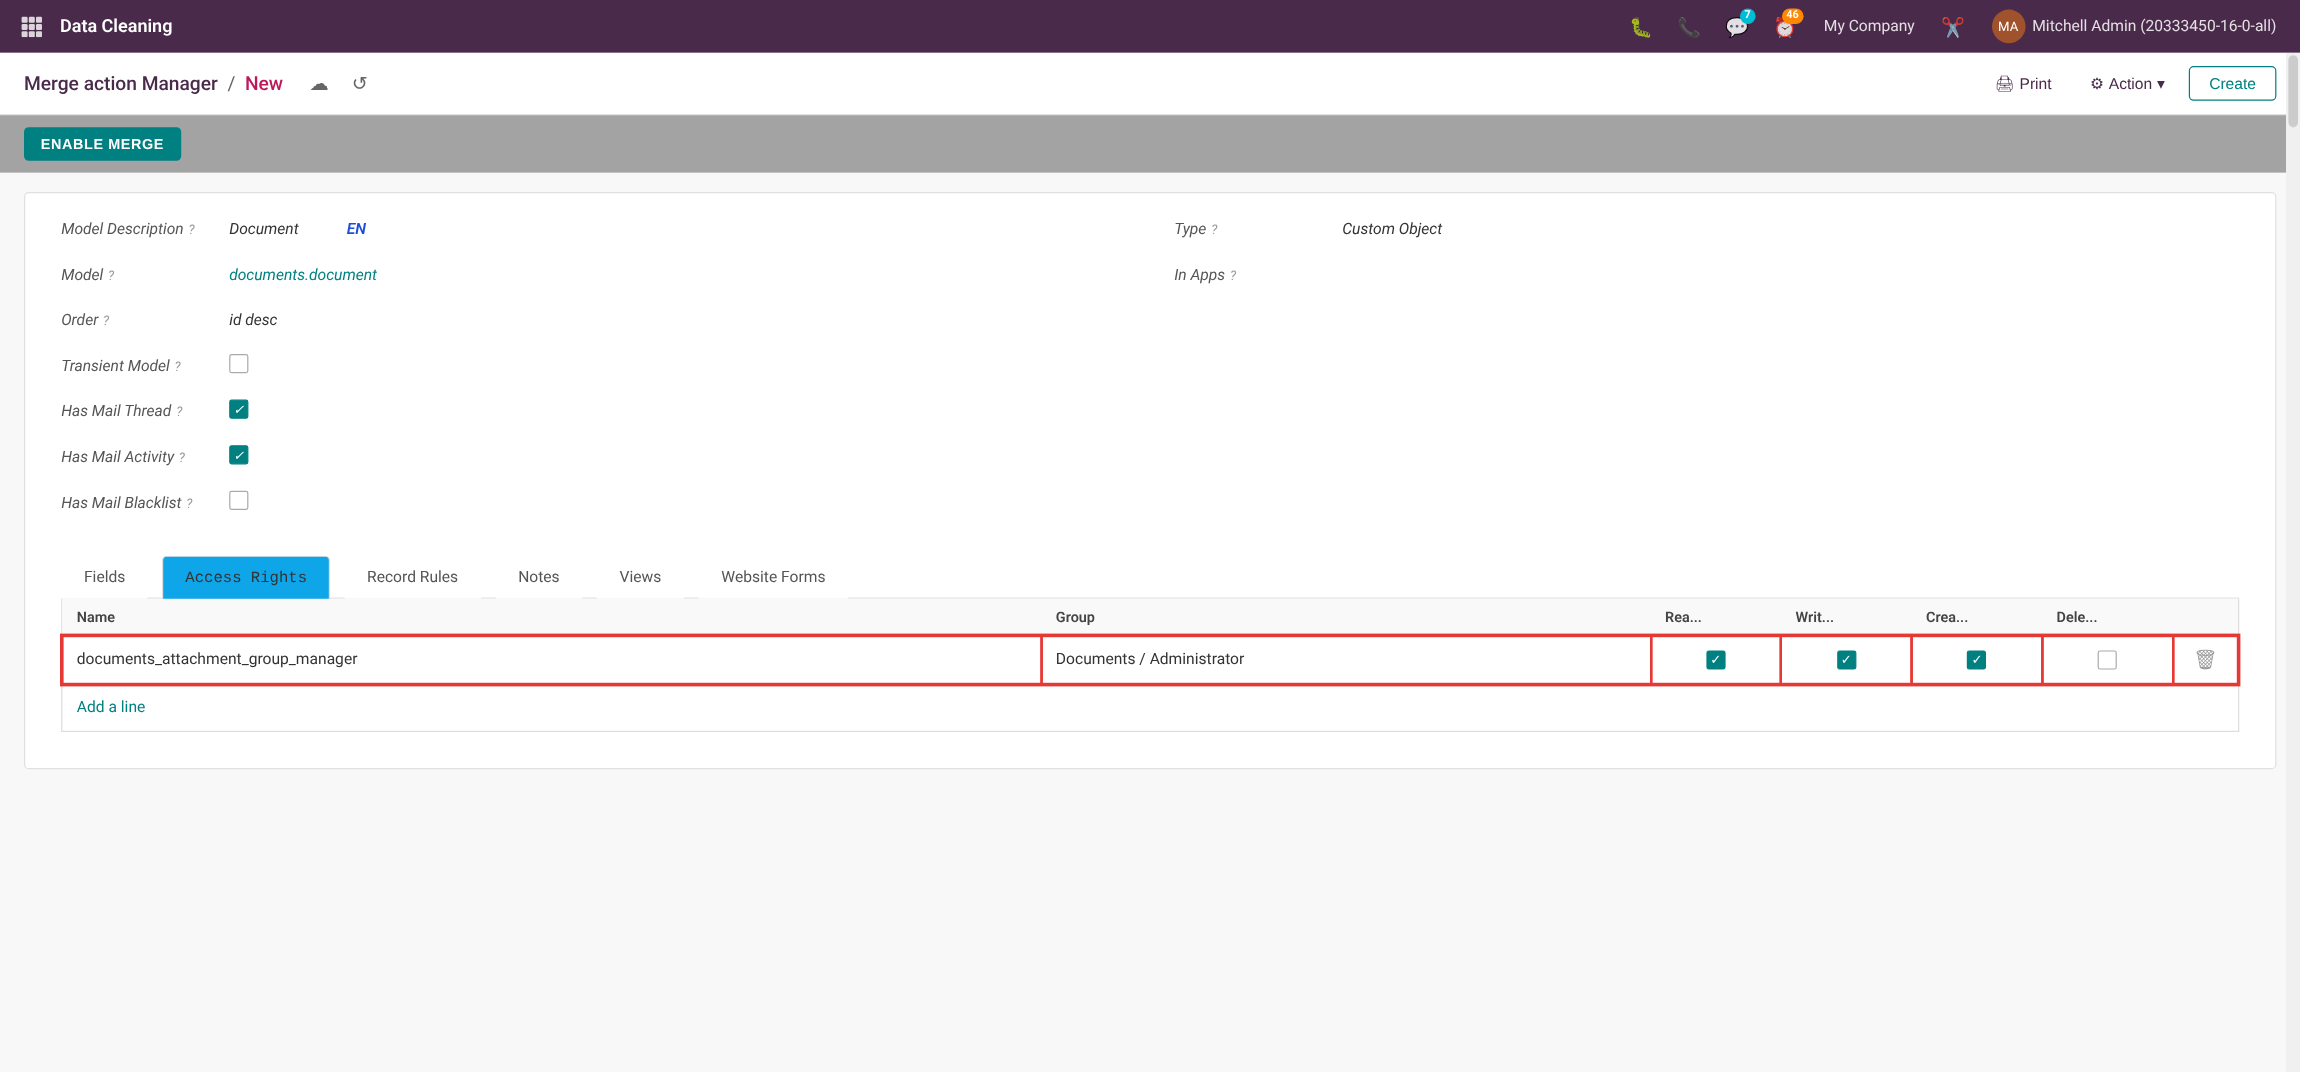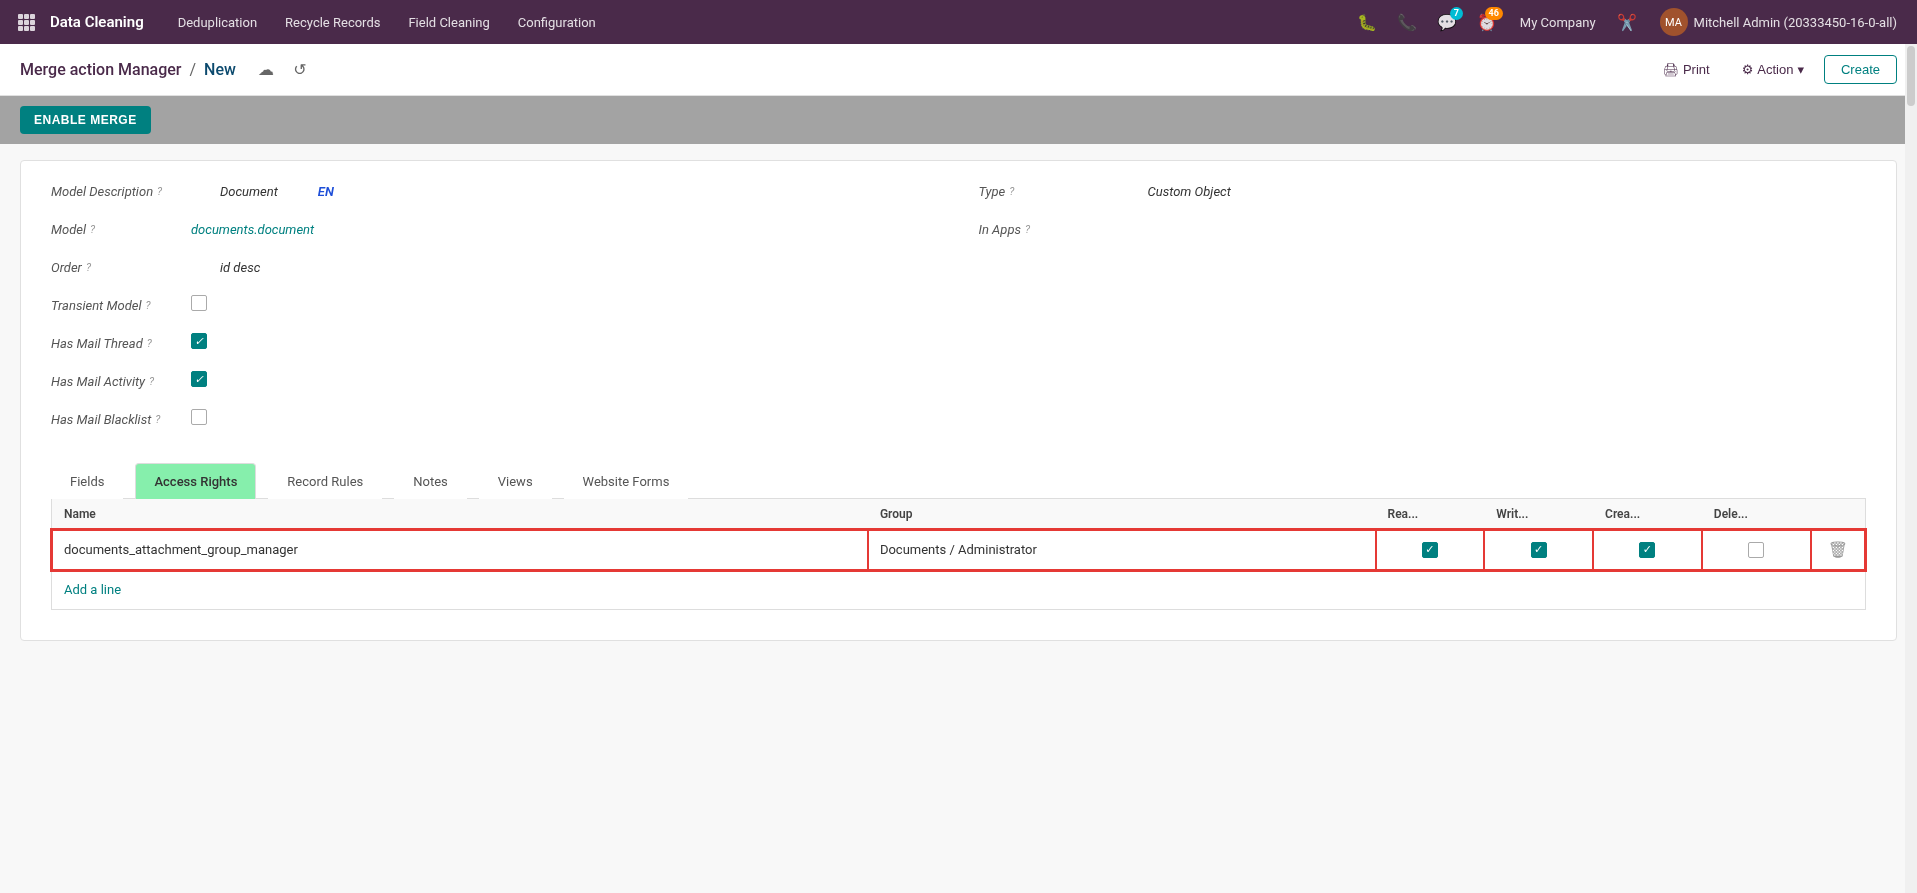--- a/index.html
+++ b/index.html
@@ -121,21 +121,21 @@
       font-size: 16px;
       color: #4a2a4a;
       font-weight: 500;
     }
     .breadcrumb-sep {
       color: #666;
       font-size: 16px;
     }
     .breadcrumb-current {
       font-size: 16px;
-      color: #0c4a6e;
+      color: #be185d;
       font-weight: 500;
     }
     .action-bar-icons {
       display: flex;
       align-items: center;
       gap: 6px;
       margin-left: 8px;
     }
     .action-bar-icon {
       color: #666;
@@ -248,21 +248,20 @@
     }
     .field-help {
       color: #999;
       font-size: 11px;
       cursor: help;
     }
     .field-value {
       color: #333;
       font-size: 13px;
       padding-top: 3px;
-      margin-left: 29px;
     }
     .field-value-link {
       color: #008080;
       font-size: 13px;
       padding-top: 3px;
       cursor: pointer;
     }
     .field-value-en {
       color: #1d4ed8;
       font-size: 13px;
@@ -306,21 +305,22 @@
       border-bottom: none;
       border-radius: 4px 4px 0 0;
       margin-bottom: -1px;
       background: white;
     }
     .tab-item.active {
       color: #333;
       border-color: #ddd;
       border-bottom-color: white;
       font-weight: 500;
-      background: #86efac;
+      background: #0ea5e9;
+      font-family: Liberation Mono, monospace;
     }
 
     
     .table-container {
       border: 1px solid #ddd;
       border-top: none;
       background: white;
     }
     .data-table {
       width: 100%;
@@ -397,26 +397,20 @@
       <rect x="13" y="1" width="5" height="5" rx="1" fill="rgba(255,255,255,0.8)"></rect>
       <rect x="1" y="7" width="5" height="5" rx="1" fill="rgba(255,255,255,0.8)"></rect>
       <rect x="7" y="7" width="5" height="5" rx="1" fill="rgba(255,255,255,0.8)"></rect>
       <rect x="13" y="7" width="5" height="5" rx="1" fill="rgba(255,255,255,0.8)"></rect>
       <rect x="1" y="13" width="5" height="5" rx="1" fill="rgba(255,255,255,0.8)"></rect>
       <rect x="7" y="13" width="5" height="5" rx="1" fill="rgba(255,255,255,0.8)"></rect>
       <rect x="13" y="13" width="5" height="5" rx="1" fill="rgba(255,255,255,0.8)"></rect>
     </svg>
   </div>
   <span class="navbar-brand">Data Cleaning</span>
-  <div class="navbar-menu">
-    <span class="navbar-menu-item">Deduplication</span>
-    <span class="navbar-menu-item">Recycle Records</span>
-    <span class="navbar-menu-item">Field Cleaning</span>
-    <span class="navbar-menu-item">Configuration</span>
-  </div>
   <div class="navbar-right">
     <div class="navbar-icon-btn">
       🐛
     </div>
     <div class="navbar-icon-btn">
       📞
     </div>
     <div class="navbar-icon-btn">
       💬
       <span class="badge">7</span>

